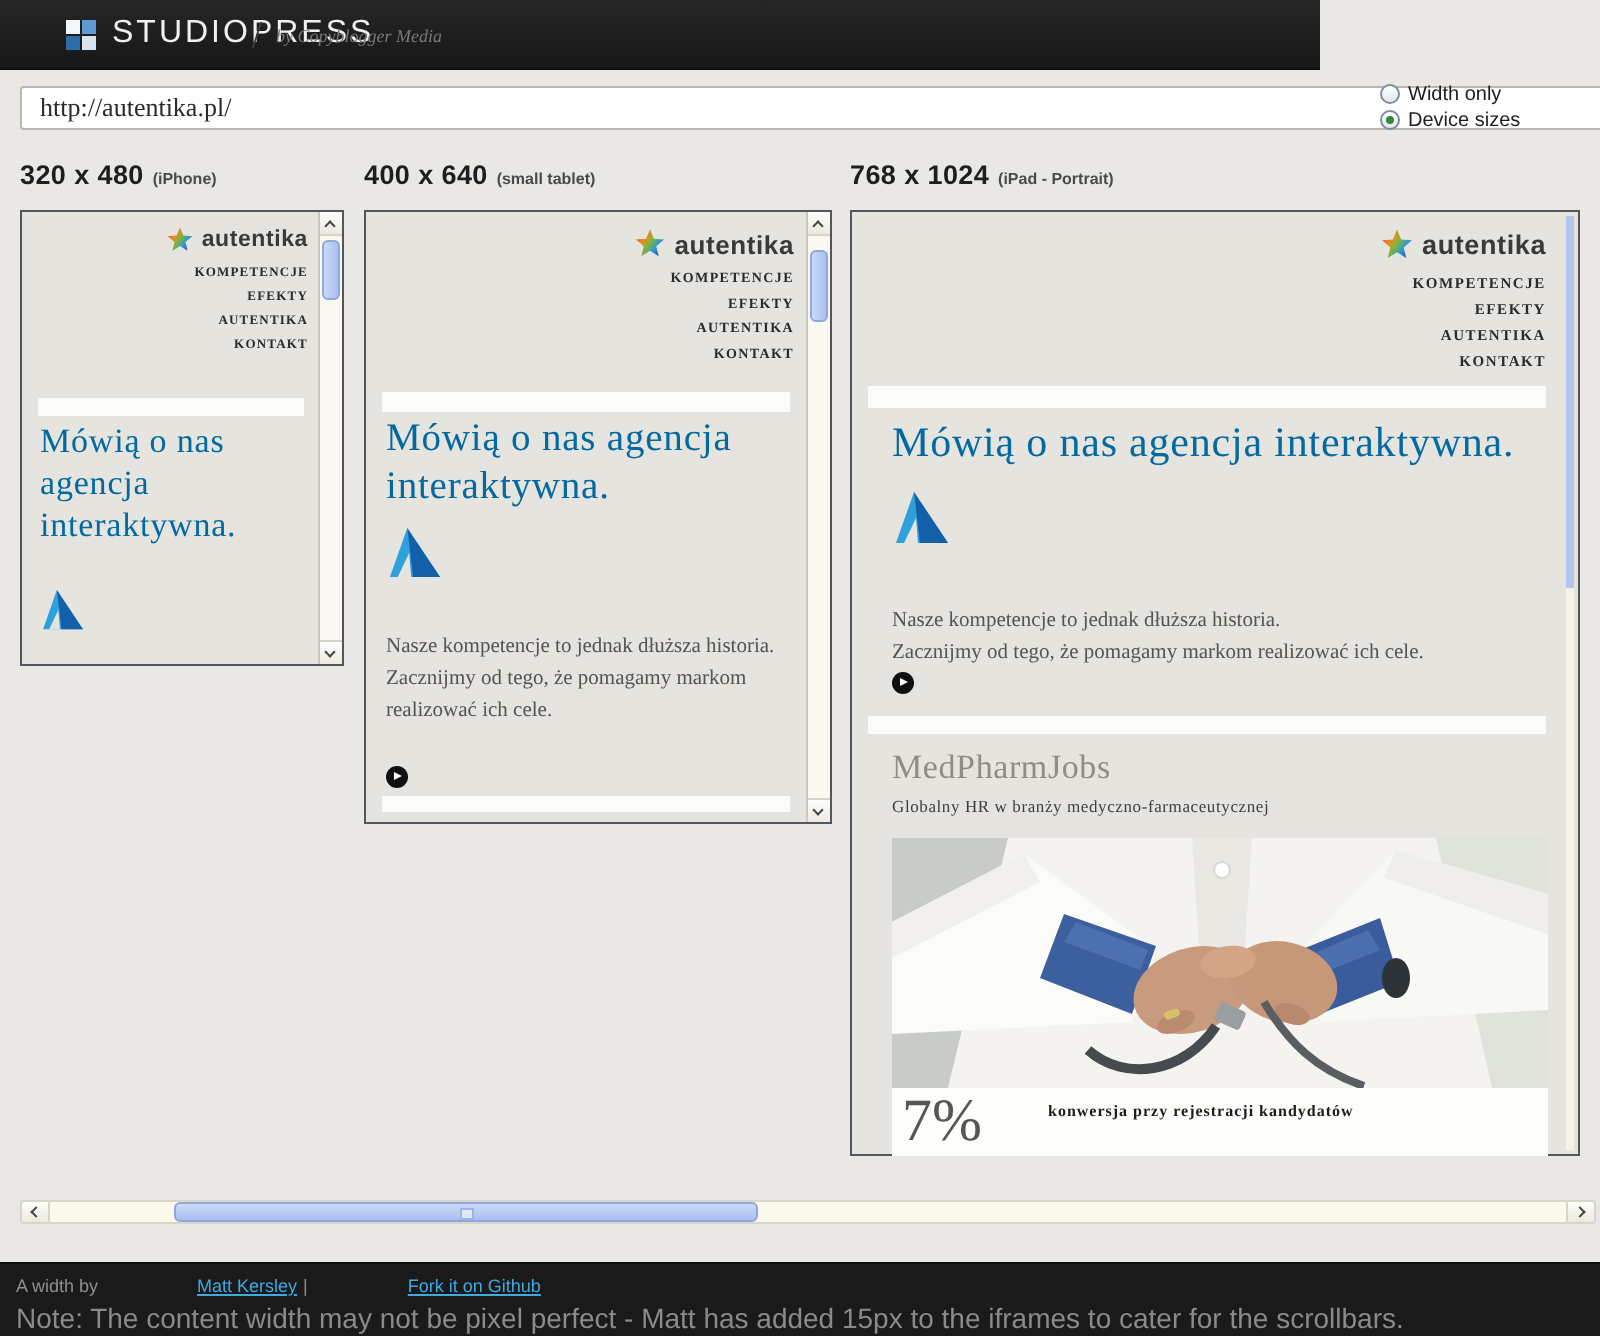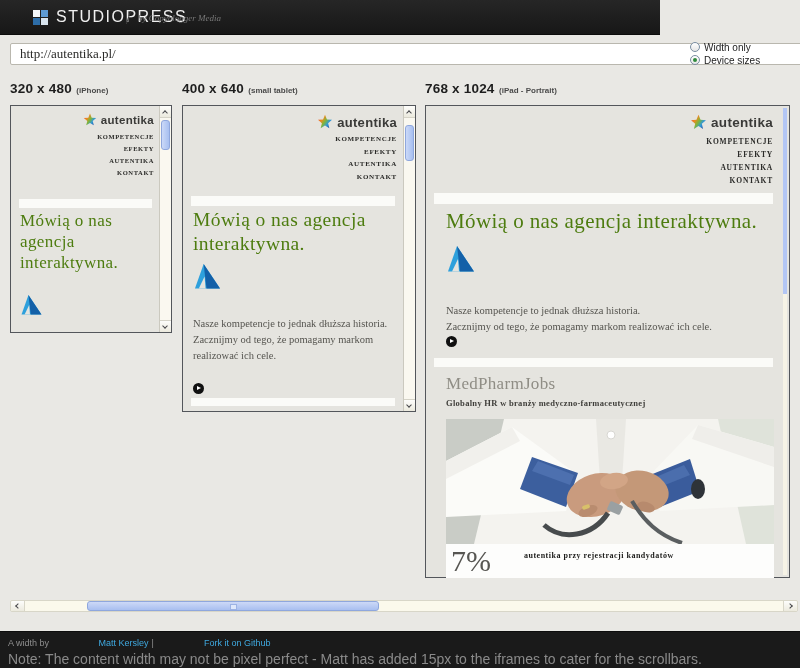--- a/index.html
+++ b/index.html
@@ -116,21 +116,21 @@
   #frame-2 .site-menu { top:27px; right:18px; font-size:7px;   line-height:12.5px; letter-spacing:0.7px; }
   #frame-3 .site-menu { top:29px; right:16px; font-size:7.5px; line-height:13px;   letter-spacing:0.8px; }
 
   .white-bar { position:absolute; background:#fbfbf8; }
   #frame-1 .bar-1 { left:8px; right:19px; top:93px; height:9px; }
   #frame-2 .bar-1 { left:8px; right:20px; top:90px; height:10px; }
   #frame-3 .bar-1 { left:8px; right:16px; top:87px; height:11px; }
   #frame-2 .bar-2 { left:8px; right:20px; bottom:5px; height:8px; }
   #frame-3 .bar-2 { left:8px; right:16px; top:252px; height:9px; }
 
-  .site-heading { position:absolute; font-family:"Liberation Serif", serif; color:#4d7c0f; letter-spacing:0.4px; }
+  .site-heading { position:absolute; font-family:"Liberation Serif", serif; color:#0369a1; letter-spacing:0.4px; }
   #frame-1 .site-heading { left:9px;  top:104px; width:134px; font-size:17px;   line-height:21px; }
   #frame-2 .site-heading { left:10px; top:102px; width:202px; font-size:19.5px; line-height:24px; }
   #frame-3 .site-heading { left:20px; top:103px; font-size:21px; white-space:nowrap; }
 
   .tri-svg { position:absolute; display:block; }
   #frame-1 .tri-svg { left:9px;  top:188px; width:23px; height:22px; }
   #frame-2 .tri-svg { left:10px; top:157px; width:29px; height:27px; }
   #frame-3 .tri-svg { left:20px; top:139px; width:30px; height:28px; }
 
   .site-para { position:absolute; font-family:"Liberation Serif", serif; color:#55544f; }
@@ -140,21 +140,21 @@
 
   .play-btn { position:absolute; width:11px; height:11px; border-radius:50%; background:#101010; cursor:pointer; }
   .play-btn::after {
     content:""; position:absolute; left:4px; top:3px;
     border-left:4px solid #ffffff; border-top:2.5px solid transparent; border-bottom:2.5px solid transparent;
   }
   #frame-2 .play-btn { left:10px; top:277px; }
   #frame-3 .play-btn { left:20px; top:230px; }
 
   .mph-title { position:absolute; left:20px; top:268px; font-family:"Liberation Serif", serif; font-size:17px; color:#8f8d85; letter-spacing:0.3px; }
-  .mph-sub   { position:absolute; left:20px; top:292px; font-family:"Liberation Serif", serif; font-size:8.5px; font-weight:bold; color:#3f3e3a; letter-spacing:0.3px; }
+  .mph-sub   { position:absolute; left:20px; top:292px; font-family:"Liberation Serif", serif; font-size:8.5px; font-weight:normal; color:#3f3e3a; letter-spacing:0.3px; }
 
   .photo { position:absolute; left:20px; top:313px; width:328px; height:125px; overflow:hidden; }
   .photo svg { display:block; width:100%; height:100%; }
 
   .stat-band { position:absolute; left:20px; top:438px; width:328px; height:34px; background:#fdfdfc; }
   .stat-val {
     position:absolute; left:5px; top:0px; font-family:"Liberation Serif", serif;
     font-size:30px; line-height:33px; color:#575652;
   }
   .stat-cap {
@@ -183,21 +183,21 @@
     background:#dfe8fb; border:1px solid #9db3e4;
   }
 
   
   #footer {
     position:absolute; left:0; top:631px; width:800px; height:37px;
     background:#1a1a1a; border-top:1px solid #0d0d0d;
   }
   .foot-line1 { position:absolute; left:8px; top:6px;  font-size:9px; color:#8f8f8f; }
   .foot-line2 { position:absolute; left:8px; top:19px; font-size:14px; color:#8a8a8a; }
-  .foot-link { color:#3fa9e0; cursor:pointer;padding-left:47px; }
+  .foot-link { color:#3fa9e0; text-decoration:underline; cursor:pointer;padding-left:47px; }
   .foot-sep { color:#8f8f8f; padding:0 3px; }
 
   svg.hidden-defs { position:absolute; width:0; height:0; }
 </style>
 </head>
 <body>
 
 <div id="stage">
 
   <svg class="hidden-defs" aria-hidden="true">
@@ -377,21 +377,21 @@
         <rect x="136" y="86" width="8" height="4" rx="2" fill="#d8c06a" transform="rotate(-20 140 88)"></rect>
 
         <path d="M 162 94 C 146 118, 116 122, 98 106" stroke="#474b4d" stroke-width="5" fill="none"></path>
         <path d="M 186 82 C 198 102, 212 116, 236 124" stroke="#5a5e60" stroke-width="4" fill="none"></path>
         <rect x="162" y="84" width="14" height="10" rx="2" fill="#9aa0a2" transform="rotate(24 169 89)"></rect>
       </svg>
     </div>
 
     <div class="stat-band">
       <span class="stat-val">7%</span>
-      <span class="stat-cap">autentika przy rejestracji kandydatów</span>
+      <span class="stat-cap">konwersja przy rejestracji kandydatów</span>
     </div>
 
     <div class="vsb-thin">
       <span class="sb-thumb-thin"></span>
     </div>
   </div>
 
   <div id="hscroll">
     <span class="hsb-btn hsb-left">
         <span class="chev chev-left"></span>

